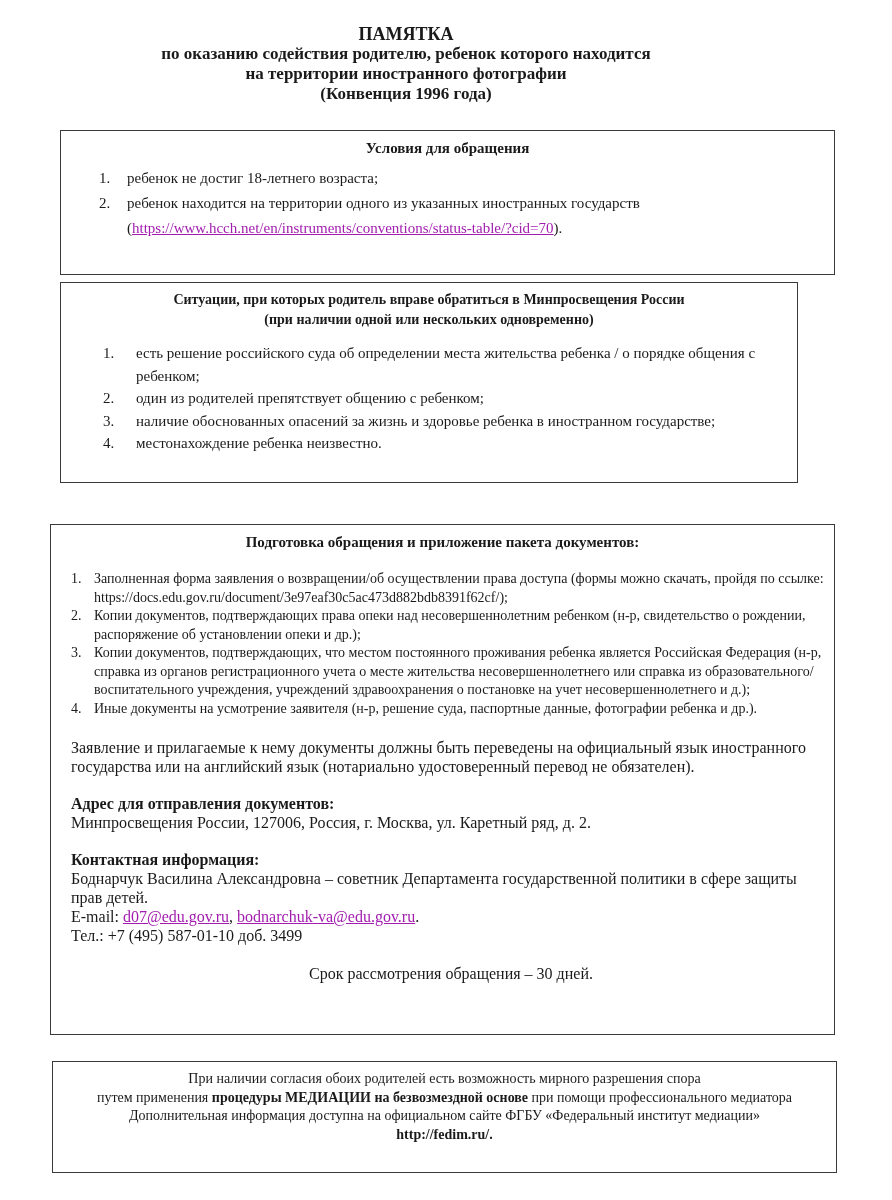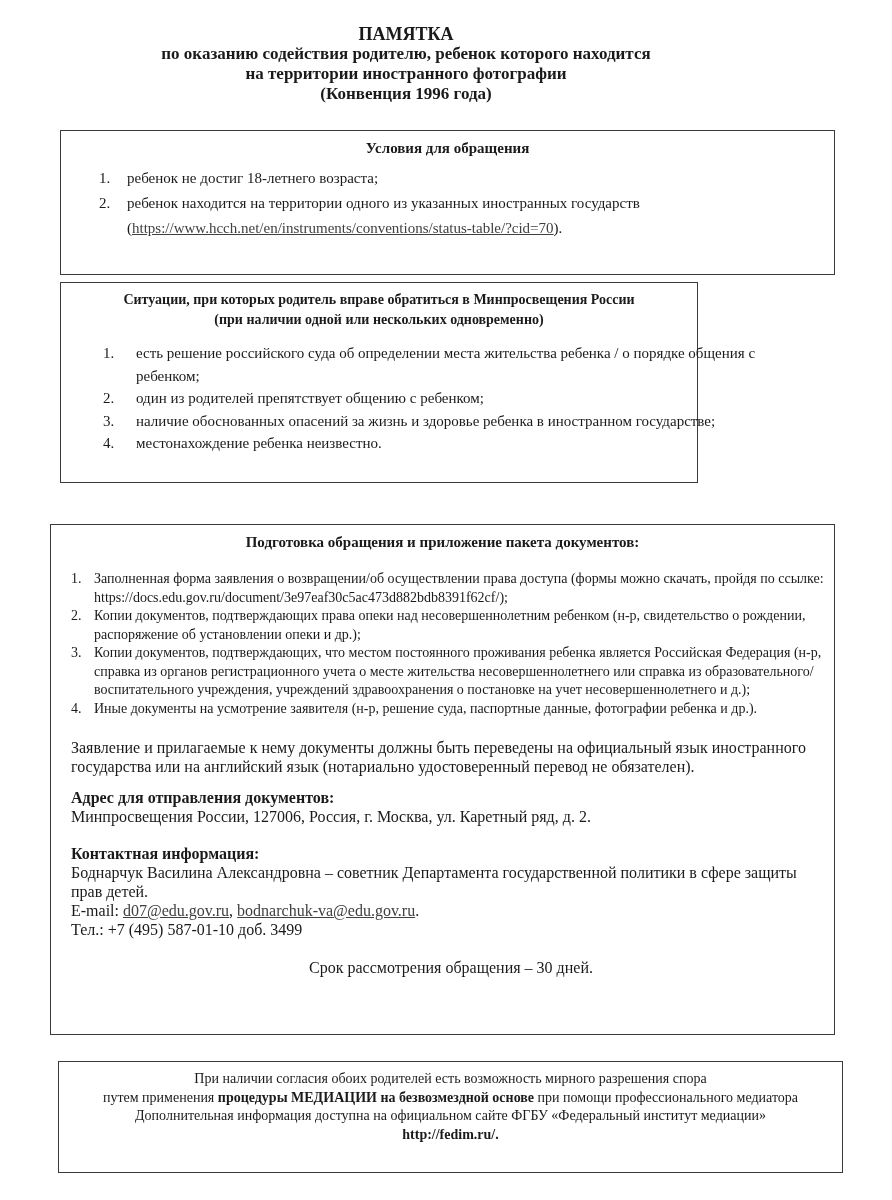--- a/index.html
+++ b/index.html
@@ -15,48 +15,48 @@
   .title .main { font-size: 18px; }
   .box {
     position: absolute; border: 1.5px solid #3a3a3a; box-sizing: border-box;
   }
   .box-title {
     text-align: center; font-weight: bold;
   }
   ol { margin: 0; padding: 0; list-style: none; }
   .li { position: relative; }
   .li .num { position: absolute; left: 0; top: 0; }
-  a.link { color: #404040; text-decoration: underline; }
+  a.link { color: #a21caf; text-decoration: underline; }
 
   
   #box1 { left: 60px; top: 130px; width: 775px; height: 145px; }
   #box1 .box-title { margin-top: 7px; font-size: 15px; line-height: 20px; }
   #box1 ol { margin-top: 8px; margin-left: 38px; font-size: 15px; line-height: 25px; }
   #box1 .li { padding-left: 28px; width: 680px; }
 
   
-  #box2 { left: 60px; top: 282px; width: 638px; height: 201px; }
+  #box2 { left: 60px; top: 282px; width: 738px; height: 201px; }
   #box2 .box-title { margin-top: 7px; font-size: 14px; line-height: 20px; }
   #box2 ol { margin-top: 12px; margin-left: 42px; font-size: 15px; line-height: 22.5px; }
   #box2 .li { padding-left: 33px; width: 670px; }
 
   
   #box3 { left: 50px; top: 524px; width: 785px; height: 511px; }
   #box3 .box-title { margin-top: 7px; font-size: 15px; line-height: 20px; }
   #box3 ol { margin-top: 18px; margin-left: 20px; font-size: 14px; line-height: 18.5px; }
   #box3 .li { padding-left: 23px; width: 735px; }
   #box3 .para { margin-left: 20px; font-size: 16px; line-height: 19px; width: 760px; }
   #box3 .para.translate { margin-top: 20px; }
-  #box3 .para.address { margin-top: 12px; }
+  #box3 .para.address { margin-top: 18px; }
   #box3 .para.contacts { margin-top: 18px; }
   #box3 .para.term { margin-top: 19px; text-align: center; }
   #box3 .bold { font-weight: bold; }
 
   
-  #box4 { left: 58px; top: 1061px; width: 785px; height: 112px; }
+  #box4 { left: 52px; top: 1061px; width: 785px; height: 112px; }
   #box4 .content { margin-top: 8px; text-align: center; font-size: 14px; line-height: 18.5px; padding: 0 10px; }
   #box4 .b { font-weight: bold; }
 </style>
 </head>
 <body>
 
 <div class="title">
   <div class="main">ПАМЯТКА</div>
   <div>по оказанию содействия родителю, ребенок которого находится</div>
   <div>на территории иностранного фотографии</div>

